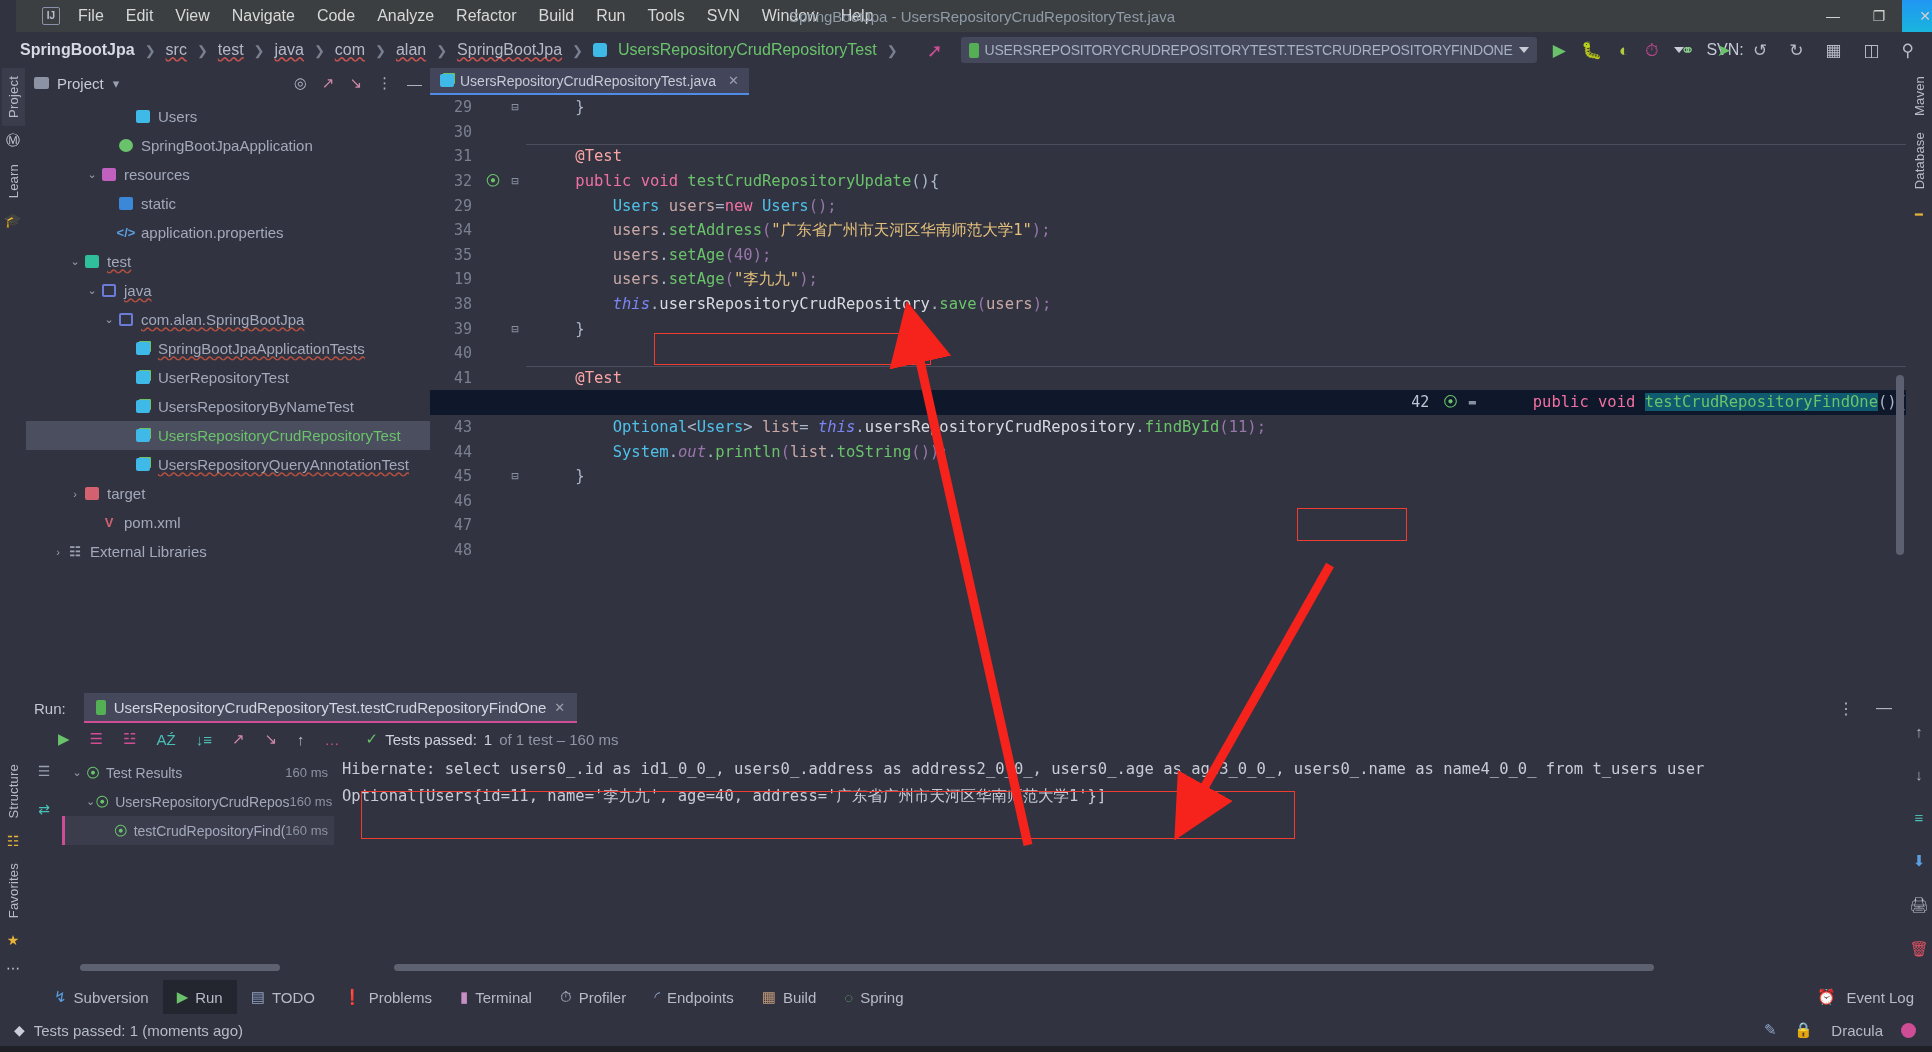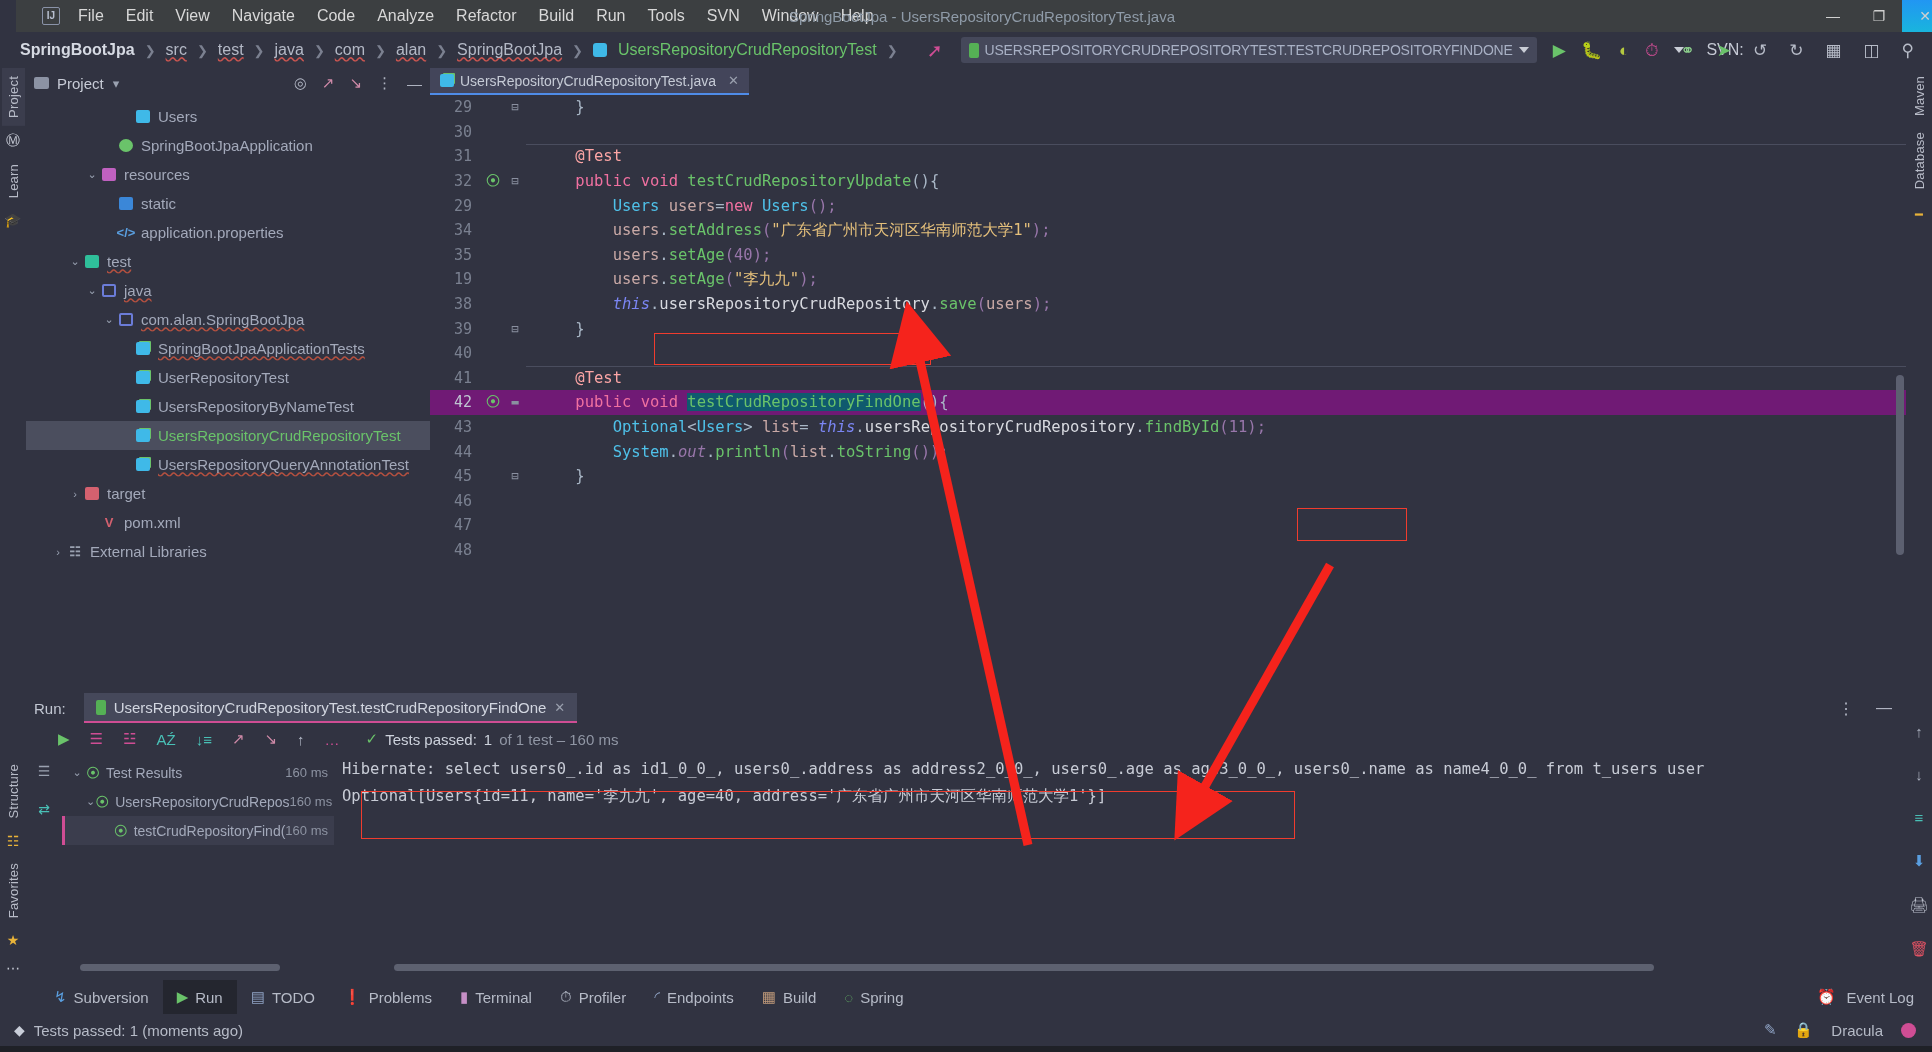--- a/index.html
+++ b/index.html
@@ -126,21 +126,21 @@
   .codearea {
     position: absolute; left: 0; top: 27px; width: 1476px; height: 598px;
     font-family: "DejaVu Sans Mono", monospace; font-size: 15.5px;
     overflow: hidden; background: #313341;
   }
   .cline { position: relative; height: 24.6px; display: flex; align-items: center; white-space: pre; }
   .gut { width: 52px; text-align: right; padding-right: 10px; color: #7a8090; font-size: 15px; flex: none; }
   .gicon { width: 22px; flex: none; text-align: center; font-size: 13px; }
   .gfold { width: 22px; flex: none; text-align: center; color: #8a90a0; font-size: 12px; }
   .ctext { padding-left: 12px; }
-  .cline.hl { background: #701a75; }
+  .cline.hl { background: #0f172a; justify-content: flex-end; }
   .cline.hl .gut { color: #bfc5d2; }        
   .kw { color: #f070a0; }        
   .ann{ color: #fca5a5; }
   .ty { color: #4fc1e9; }        
   .mth{ color: #6ac36a; }        
   .fld{ color: #c9a9a6; }        
   .str{ color: #e5c07b; }        
   .num{ color: #9876aa; }        
   .pn { color: #a9b7c6; }        
   .th { color: #7b86f4; font-style: italic; }

